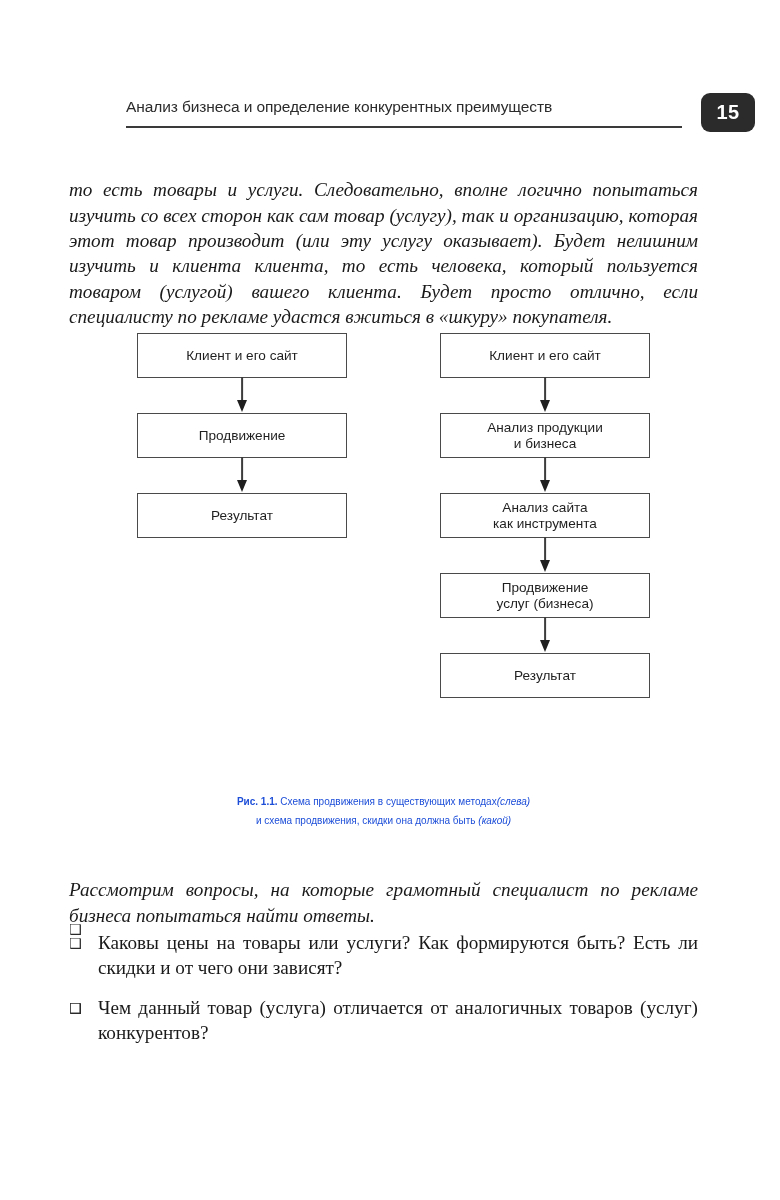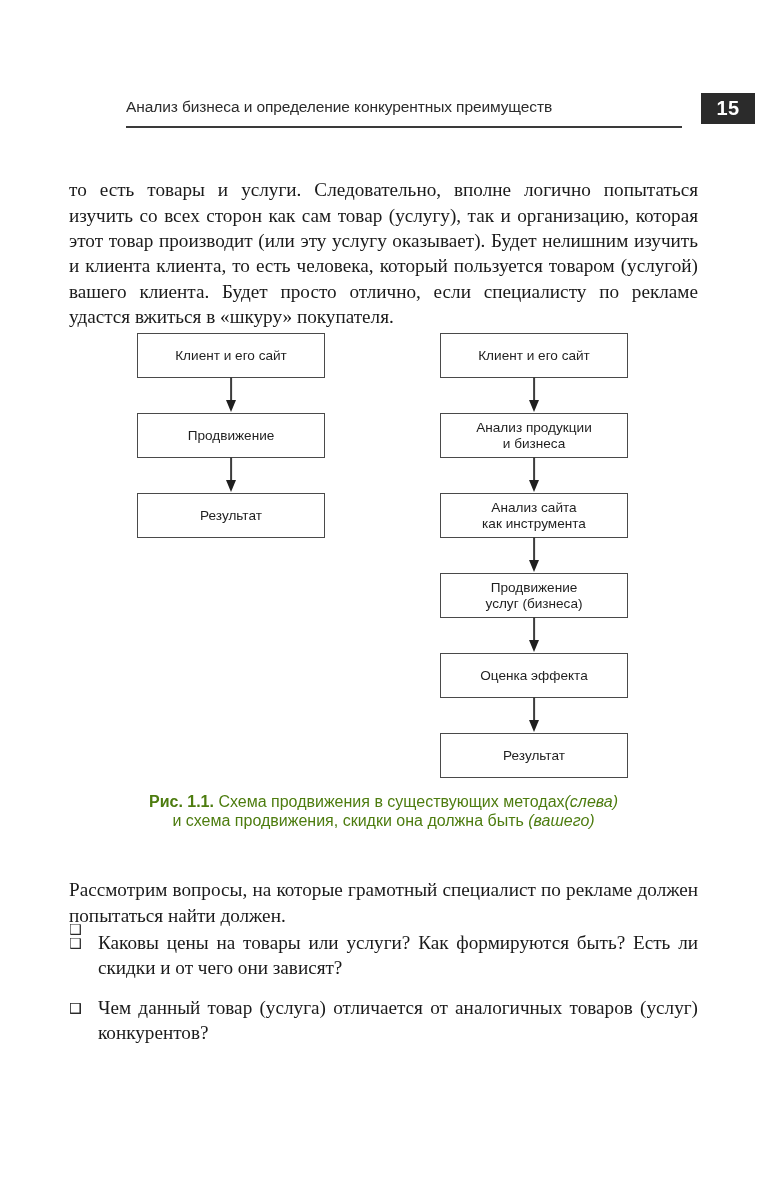--- a/index.html
+++ b/index.html
@@ -48,40 +48,42 @@
     top: 28px;
     width: 556px;
     height: 2px;
     background: #3a3a3a;
   }
   .page-badge {
     position: absolute;
     left: 575px;
     top: -5px;
     width: 54px;
-    height: 31px;
+    height: 39px;
     background: #2b2b2b;
     color: #ffffff;
     font-family: "Liberation Sans", sans-serif;
     font-weight: bold;
     font-size: 20px;
     display: flex;
     align-items: center;
     justify-content: center;
     letter-spacing: 0.5px;
+    border-radius: 9px;
   }
 
   
   .body-text {
     position: absolute;
     font-size: 19.2px;
     line-height: 25.4px;
     text-align: justify;
     color: #1a1a1a;
     hyphens: manual;
+    font-style: italic;
   }
   #para-intro {
     left: 69px;
     top: 158px;
     width: 629px;
   }
   #para-questions {
     left: 69px;
     top: 858px;
     width: 629px;
@@ -99,21 +101,21 @@
   .flow-col {
     position: absolute;
     pointer-events: auto;
   }
   #flow-left  { left: 137px; top: 333px; width: 192px; }
   #flow-right { left: 440px; top: 333px; width: 192px; }
 
   .flow-node {
     position: relative;
     box-sizing: border-box;
-    width: 188px;
+    width: 210px;
     height: 45px;
     border: 1.4px solid #4a4a4a;
     background: #ffffff;
     display: flex;
     align-items: center;
     justify-content: center;
     text-align: center;
     font-family: "Liberation Sans", sans-serif;
     font-size: 13.6px;
     line-height: 16px;
@@ -154,23 +156,23 @@
   }
 
   
   .caption {
     position: absolute;
     left: 69px;
     top: 793px;
     width: 629px;
     text-align: center;
     font-family: "Liberation Sans", sans-serif;
-    font-size: 16px;
+    font-size: 10px;
     line-height: 18.5px;
-    color: #4d7c0f;
+    color: #1d4ed8;
   }
   .caption b { font-weight: bold; }
   .caption i { font-style: italic; }
 
   
   .bullet-list {
     position: absolute;
     left: 69px;
     top: 916px;
     width: 629px;
@@ -239,36 +241,32 @@
         <span>Анализ сайта
 как инструмента</span>
         <span class="flow-arrow"><span class="shaft"></span><span class="head"></span></span>
       </div>
       <div class="flow-node">
         <span>Продвижение
 услуг (бизнеса)</span>
         <span class="flow-arrow"><span class="shaft"></span><span class="head"></span></span>
       </div>
       <div class="flow-node">
-        <span>Оценка эффекта</span>
-        <span class="flow-arrow"><span class="shaft"></span><span class="head"></span></span>
-      </div>
-      <div class="flow-node">
         <span>Результат</span>
         
       </div>
     </div>
   </div>
 
   <div class="caption">
     <b>Рис. 1.1.</b><span> Схема продвижения в существующих методах</span><i>(слева)</i><br>
-    <span>и схема продвижения, скидки она должна быть </span><i>(вашего)</i>
-  </div>
-
-  <p class="body-text" id="para-questions">Рассмотрим вопросы, на которые грамотный специалист по рекламе должен попытаться найти должен.</p>
+    <span>и схема продвижения, скидки она должна быть </span><i>(какой)</i>
+  </div>
+
+  <p class="body-text" id="para-questions">Рассмотрим вопросы, на которые грамотный специалист по рекламе бизнеса попытаться найти ответы.</p>
 
   <div class="bullet-list">
     <div class="bullet-item">
       <span class="bullet-marker">❑</span>
     </div>
     <div class="bullet-item">
       <span class="bullet-marker">❑</span>
       <span>Каковы цены на товары или услуги? Как формируются быть? Есть ли скидки и от чего они зависят?</span>
     </div>
     <div class="bullet-item">

